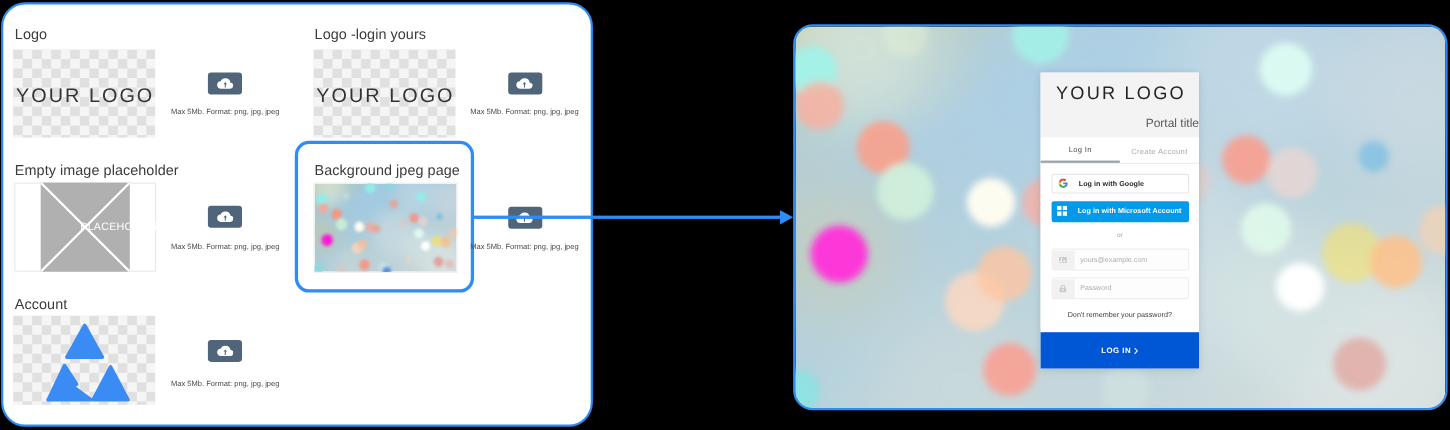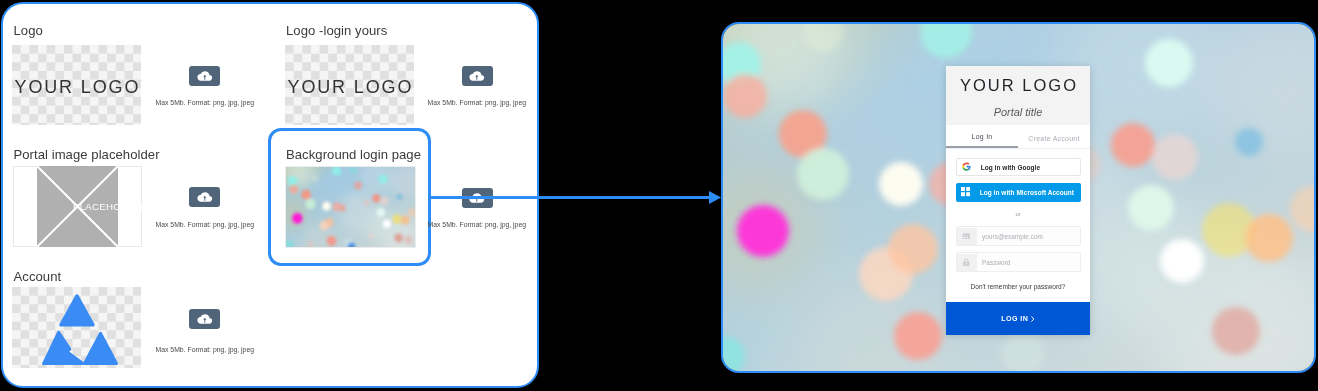--- a/index.html
+++ b/index.html
@@ -38,21 +38,21 @@
   
   .panel-right{position:absolute;left:721px;top:22px;width:595px;height:351px;
     border:2px solid #2d8cf5;border-radius:18px;box-sizing:border-box;overflow:hidden;}
   .bokeh-svg{position:absolute;left:0;top:0;display:block;}
 
   .login-card{position:absolute;left:223px;top:42px;width:144px;height:269px;
     box-shadow:0 1px 8px rgba(0,0,0,0.16);background:#fff;}
   .lc-header{height:59px;background:#f3f3f3;box-sizing:border-box;}
   .lc-logo{text-align:center;font-size:16.5px;letter-spacing:2.0px;color:#1f2226;
     padding-top:11px;line-height:1;text-indent:2px;}
-  .lc-portal{text-align:center;font-size:10.9px;color:#55595f;padding-top:13px;line-height:1;font-style:italic;}
+  .lc-portal{text-align:right;font-size:10.9px;color:#55595f;padding-top:13px;line-height:1;}
   .lc-tabs{display:flex;height:24px;background:#fff;border-bottom:1px solid #ececec;box-sizing:border-box;}
   .lc-tab{flex:1;display:flex;align-items:flex-end;justify-content:center;font-size:6.9px;color:#a7adb4;
     letter-spacing:0.3px;box-sizing:border-box;padding-bottom:6px;}
   .lc-tab.active{color:#464d55;border-bottom:2px solid #99a0a8;}
   .lc-body{padding:9px 9.5px 0 9.5px;background:#fff;}
   .sso-btn{height:18px;display:flex;align-items:center;box-sizing:border-box;}
   .sso-btn.google{background:#fff;border:1px solid #e6e6e6;border-radius:2px;}
   .sso-btn.ms{background:#039be9;border-radius:2px;margin-top:6.5px;height:19px;}
   .gicon{margin-left:5px;width:9.2px;height:9.2px;}
   .msicon{margin-left:5px;width:9.2px;height:9.2px;}
@@ -201,38 +201,38 @@
     <div class="checker" style="left:282px;top:41px;width:129px;height:80px;">
       <div class="yourlogo" style="top:33px;">YOUR LOGO</div>
     </div>
     <div class="upbtn" style="left:458.5px;top:62px;width:31px;height:20px;">
       <svg width="15.6" height="12.3" viewBox="0 0 28 22" style="margin-top:0.5px">
         <path fill="#ffffff" d="M22.6 9.2A8.6 8.6 0 0 0 14 2.2a8.6 8.6 0 0 0-7.7 4.9A6.1 6.1 0 0 0 0.7 13c0 3.4 2.8 6.2 6.2 6.2h14.6c3.1 0 5.8-2.5 5.8-5.6 0-2.9-2.1-4.4-4.7-4.4zM14.85 11.9v5.4h-1.7v-5.4h-2.0L14 8.3l2.85 3.6h-2.0z"></path>
       </svg>
     </div>
     <div class="hint" style="left:424.5px;top:95px;">Max 5Mb. Format: png, jpg, jpeg</div>
 
-    <div class="sec-label" style="left:10.5px;top:144px;">Portal image placeholder</div>
+    <div class="sec-label" style="left:10.5px;top:144px;">Empty image placeholder</div>
     <div class="ph-outer" style="left:10px;top:162px;width:129px;height:81px;">
       <div class="ph-sq" style="left:23px;top:-1px;width:81px;height:81px;">
         <svg width="81" height="81" viewBox="0 0 81 81" style="position:absolute;left:0;top:0;">
           <path d="M0 0 L81 81 M81 0 L0 81" stroke="#ffffff" stroke-width="2" fill="none"></path>
         </svg>
         <div class="ph-txt" style="top:35.5px;padding-left:36px;">PLACEHOLDER</div>
       </div>
     </div>
     <div class="upbtn" style="left:186px;top:183.3px;width:31px;height:20px;">
       <svg width="15.6" height="12.3" viewBox="0 0 28 22" style="margin-top:0.5px">
         <path fill="#ffffff" d="M22.6 9.2A8.6 8.6 0 0 0 14 2.2a8.6 8.6 0 0 0-7.7 4.9A6.1 6.1 0 0 0 0.7 13c0 3.4 2.8 6.2 6.2 6.2h14.6c3.1 0 5.8-2.5 5.8-5.6 0-2.9-2.1-4.4-4.7-4.4zM14.85 11.9v5.4h-1.7v-5.4h-2.0L14 8.3l2.85 3.6h-2.0z"></path>
       </svg>
     </div>
     <div class="hint" style="left:152.5px;top:217px;">Max 5Mb. Format: png, jpg, jpeg</div>
 
     <div class="hl-box" style="left:265px;top:124px;width:163px;height:138px;"></div>
-    <div class="sec-label" style="left:283px;top:144px;">Background login page</div>
+    <div class="sec-label" style="left:283px;top:144px;">Background jpeg page</div>
     <div id="bokeh-small" style="position:absolute;left:282px;top:162px;width:131px;height:82px;overflow:hidden;border:1px solid #ededed;box-sizing:border-box;">
       <svg width="129" height="80" viewBox="0 0 591 347" preserveAspectRatio="none" style="display:block">
         <use href="#bokeh-scene-thumb"></use>
       </svg>
     </div>
     <div class="upbtn" style="left:458.5px;top:183.8px;width:31px;height:20px;">
       <svg width="15.6" height="12.3" viewBox="0 0 28 22" style="margin-top:0.5px">
         <path fill="#ffffff" d="M22.6 9.2A8.6 8.6 0 0 0 14 2.2a8.6 8.6 0 0 0-7.7 4.9A6.1 6.1 0 0 0 0.7 13c0 3.4 2.8 6.2 6.2 6.2h14.6c3.1 0 5.8-2.5 5.8-5.6 0-2.9-2.1-4.4-4.7-4.4zM14.85 11.9v5.4h-1.7v-5.4h-2.0L14 8.3l2.85 3.6h-2.0z"></path>
       </svg>
     </div>

